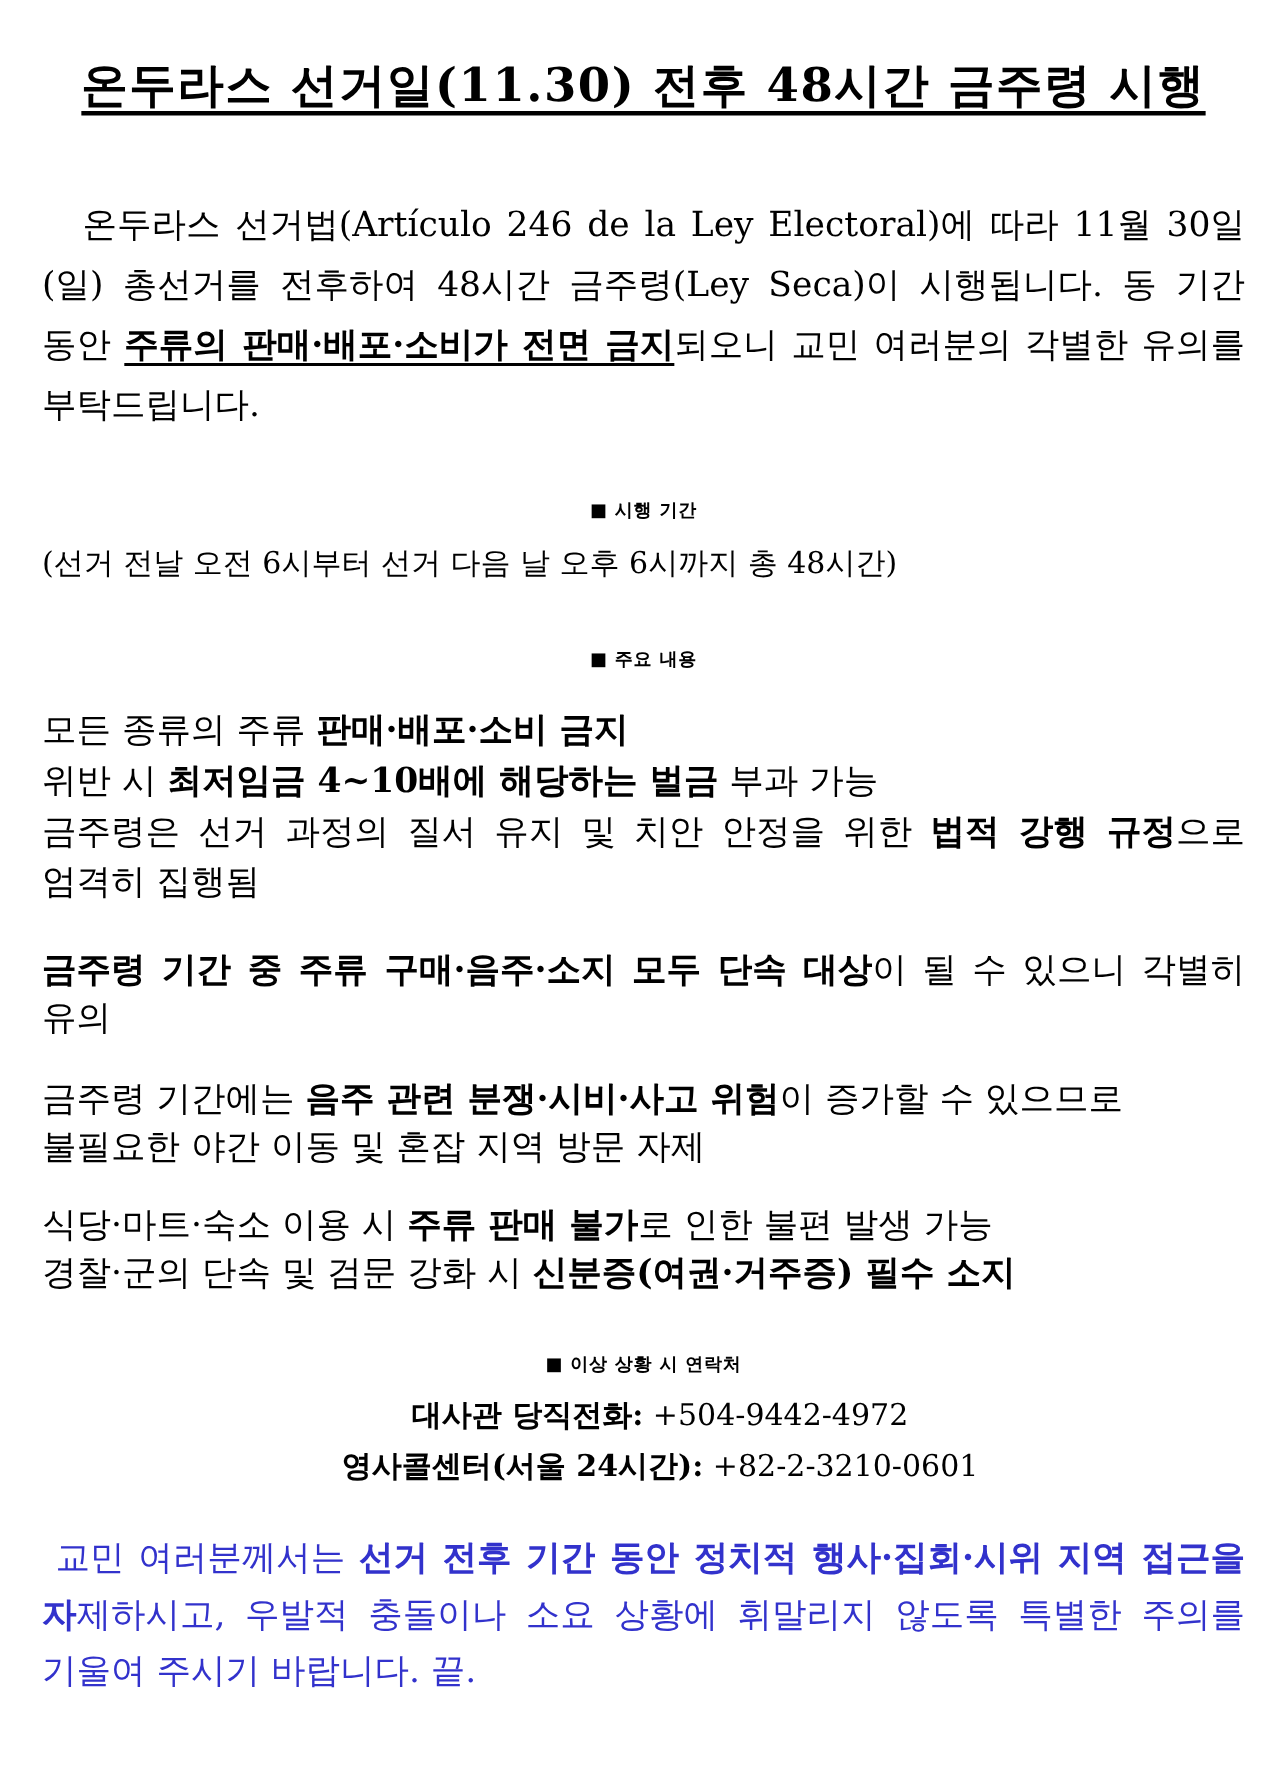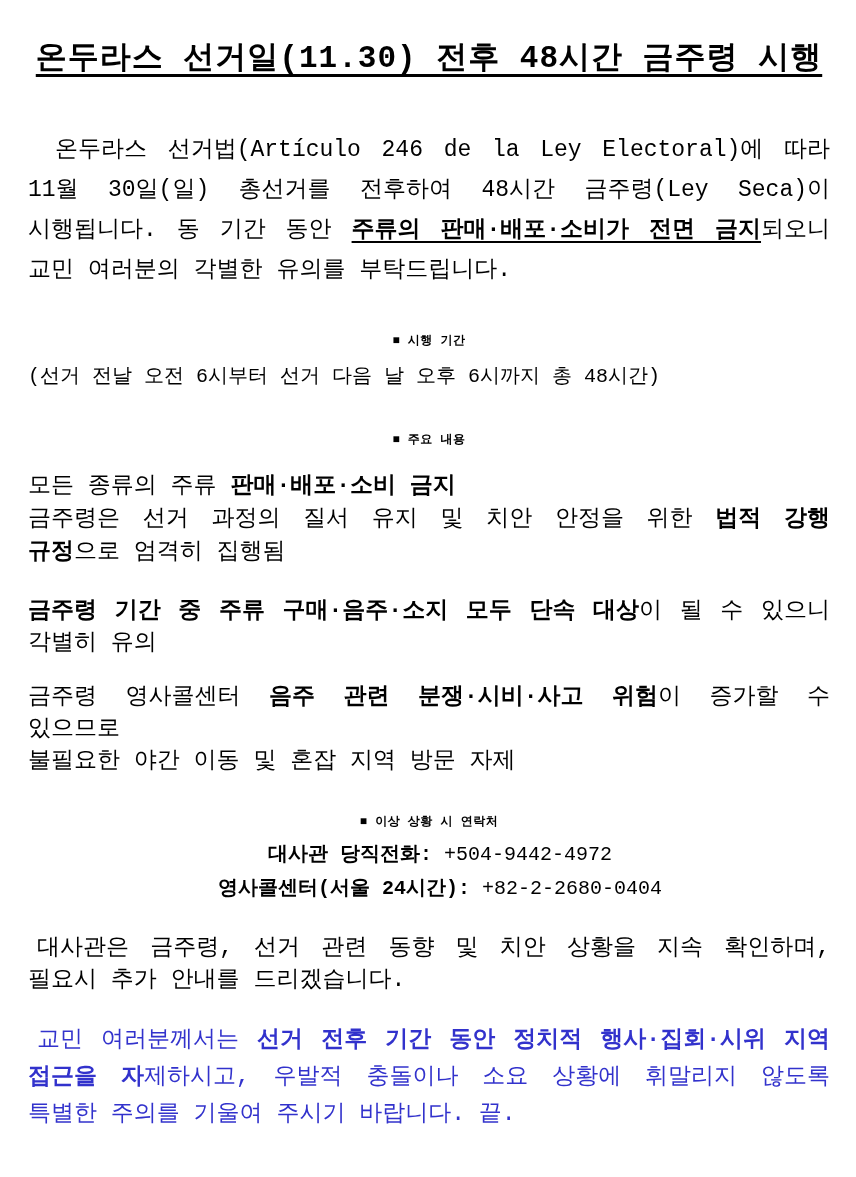--- a/index.html
+++ b/index.html
@@ -12,21 +12,20 @@
     height: 1177px;
     font-family: "DejaVu Serif", "Liberation Serif", serif;
     color: #000000;
     overflow: hidden;
   }
   .page {
     box-sizing: border-box;
     width: 856px;
     height: 938px;
     padding: 28px 26px 0 28px;
-    font-family: Liberation Mono, monospace;
   }
   .doc-title {
     margin: 8px 0 0 0;
     text-align: center;
     font-size: 31px;
     font-weight: bold;
     letter-spacing: 1px;
   }
   .doc-title .underlined {
     text-decoration: underline;
@@ -99,29 +98,30 @@
   <h1 class="doc-title"><span class="underlined">온두라스 선거일(11.30) 전후 48시간 금주령 시행</span></h1>
 
   <p class="body-text intro"><span>온두라스 선거법(Artículo 246 de la Ley Electoral)에 따라 11월 30일(일) 총선거를 전후하여 48시간 금주령(Ley Seca)이 시행됩니다. 동 기간 동안 </span><b><u><span>주류의 판매·배포·소비가 전면 금지</span></u></b><span>되오니 교민 여러분의 각별한 유의를 부탁드립니다.</span></p>
 
   <h2 class="section-heading h-period">■ 시행 기간</h2>
   <p class="note-line">(선거 전날 오전 6시부터 선거 다음 날 오후 6시까지 총 48시간)</p>
 
   <h2 class="section-heading h-main">■ 주요 내용</h2>
   <div class="body-text main-block">
     <p><span>모든 종류의 주류 </span><b>판매·배포·소비 금지</b></p>
+    <p><span>위반 시 </span><b>최저임금 4~10배에 해당하는 벌금</b><span> 부과 가능</span></p>
     <p><span>금주령은 선거 과정의 질서 유지 및 치안 안정을 위한 </span><b>법적 강행 규정</b><span>으로 엄격히 집행됨</span></p>
   </div>
 
   <p class="body-text notice-p1"><b>금주령 기간 중 주류 구매·음주·소지 모두 단속 대상</b><span>이 될 수 있으니 각별히 유의</span></p>
-  <p class="body-text notice-p2"><span>금주령 영사콜센터 </span><b>음주 관련 분쟁·시비·사고 위험</b><span>이 증가할 수 있으므로</span><br><span>불필요한 야간 이동 및 혼잡 지역 방문 자제</span></p>
+  <p class="body-text notice-p2"><span>금주령 기간에는 </span><b>음주 관련 분쟁·시비·사고 위험</b><span>이 증가할 수 있으므로</span><br><span>불필요한 야간 이동 및 혼잡 지역 방문 자제</span></p>
+  <p class="body-text notice-p3"><span>식당·마트·숙소 이용 시 </span><b>주류 판매 불가</b><span>로 인한 불편 발생 가능</span><br><span>경찰·군의 단속 및 검문 강화 시 </span><b>신분증(여권·거주증) 필수 소지</b></p>
 
   <h2 class="section-heading h-contact">■ 이상 상황 시 연락처</h2>
   <div class="contact-lines">
     <p><span class="label">대사관 당직전화:</span><span> +504-9442-4972</span></p>
-    <p><span class="label">영사콜센터(서울 24시간):</span><span> +82-2-2680-0404</span></p>
+    <p><span class="label">영사콜센터(서울 24시간):</span><span> +82-2-3210-0601</span></p>
   </div>
 
-  <p class="body-text closing-p1">대사관은 금주령, 선거 관련 동향 및 치안 상황을 지속 확인하며, 필요시 추가 안내를 드리겠습니다.</p>
 
   <p class="body-text closing-p2 blue"><span>교민 여러분께서는 </span><b>선거 전후 기간 동안 정치적 행사·집회·시위 지역 접근을 자</b><span>제하시고, 우발적 충돌이나 소요 상황에 휘말리지 않도록 특별한 주의를 기울여 주시기 바랍니다.  끝.</span></p>
 
 </div>
 
 </body></html>

